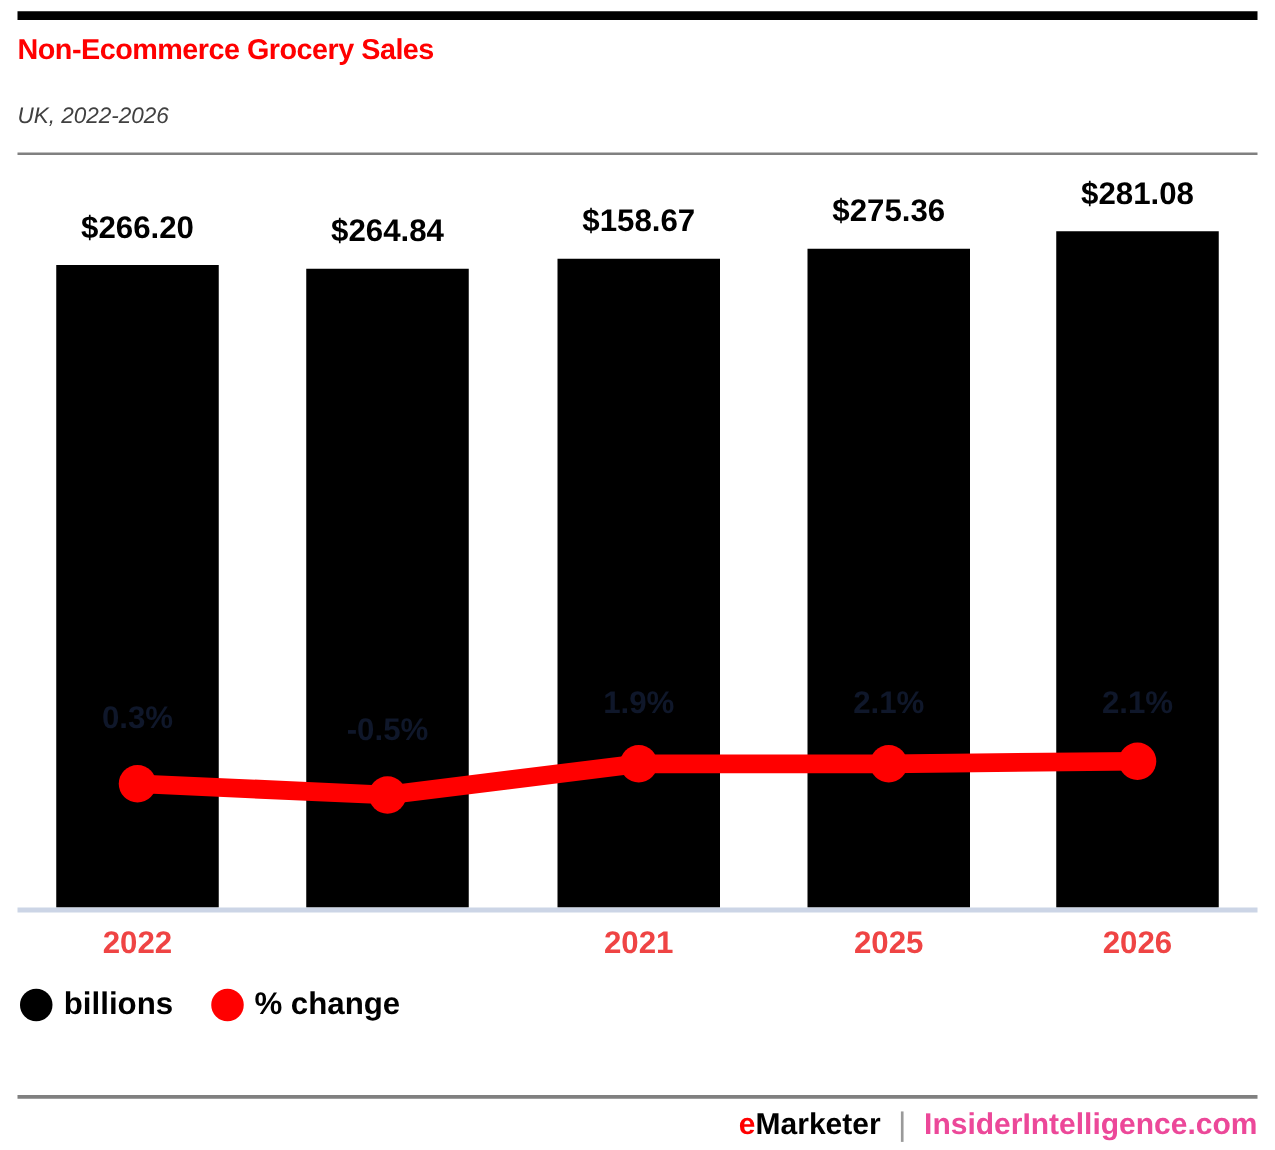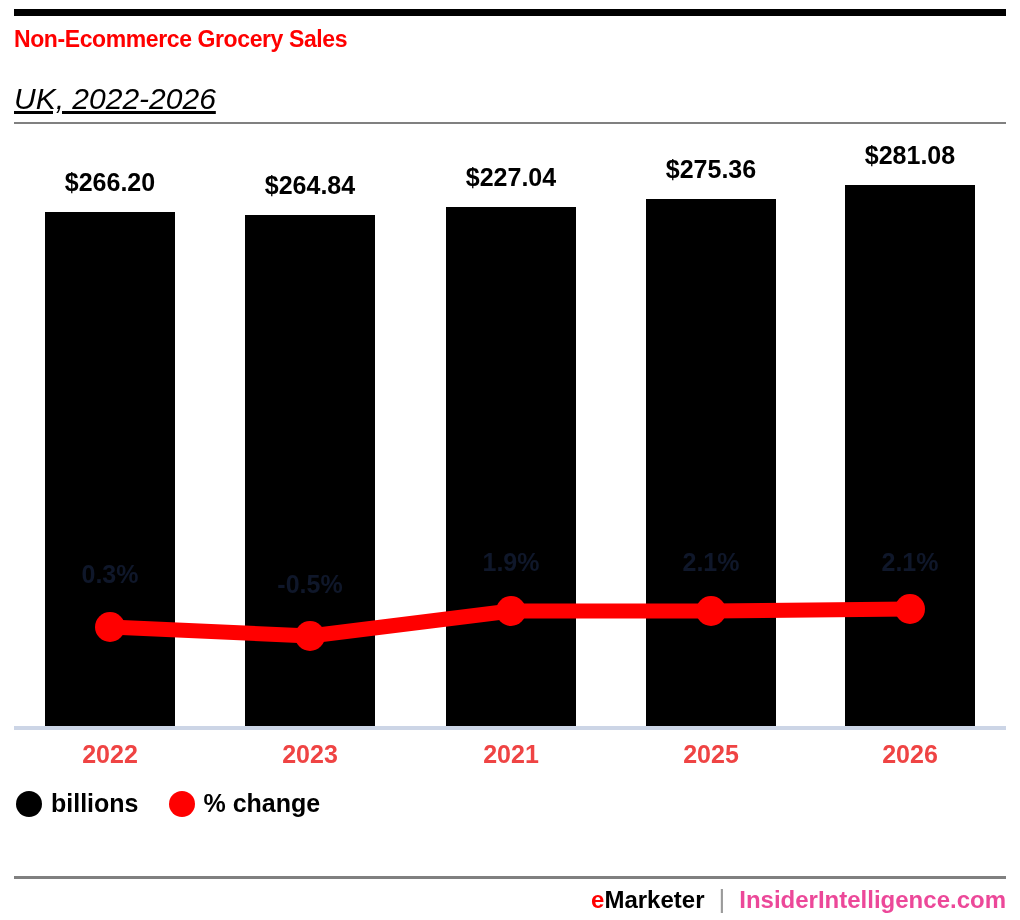--- a/index.html
+++ b/index.html
@@ -37,27 +37,26 @@
     font-size: 23px;
     font-weight: bold;
     color: #ff0000;
     letter-spacing: -0.4px;
     white-space: nowrap;
   }
   .chart-subtitle {
     position: absolute;
     left: 14px;
     top: 82px;
-    font-size: 30px;
+    font-size: 18px;
     font-style: italic;
     font-weight: normal;
-    color: #000000;
+    color: #404040;
     letter-spacing: 0px;
     white-space: nowrap;
-    text-decoration: underline;
   }
   .sub-rule {
     position: absolute;
     left: 14px;
     top: 122px;
     width: 992px;
     height: 2px;
     background: #808080;
   }
 
@@ -191,21 +190,21 @@
   <div class="chart-title">Non-Ecommerce Grocery Sales</div>
 
   <div class="chart-subtitle">UK, 2022-2026</div>
 
   <div class="sub-rule"></div>
 
   <div class="plot">
 
     <div class="bar-label" style="left:45px; top:168px; width:130px;">$266.20</div>
     <div class="bar-label" style="left:245px; top:171px; width:130px;">$264.84</div>
-    <div class="bar-label" style="left:446px; top:163px; width:130px;">$227.04</div>
+    <div class="bar-label" style="left:446px; top:163px; width:130px;">$158.67</div>
     <div class="bar-label" style="left:646px; top:155px; width:130px;">$275.36</div>
     <div class="bar-label" style="left:845px; top:141px; width:130px;">$281.08</div>
 
     <div class="bar" style="left:45px;  top:212px; width:130px; height:514px;"></div>
     <div class="bar" style="left:245px; top:215px; width:130px; height:511px;"></div>
     <div class="bar" style="left:446px; top:207px; width:130px; height:519px;"></div>
     <div class="bar" style="left:646px; top:199px; width:130px; height:527px;"></div>
     <div class="bar" style="left:845px; top:185px; width:130px; height:541px;"></div>
 
     <svg class="line-layer" viewBox="0 0 1020 920">
@@ -219,21 +218,20 @@
 
     <div class="pct-label" style="left:45px;  top:560px; width:130px;">0.3%</div>
     <div class="pct-label" style="left:245px; top:570px; width:130px;">-0.5%</div>
     <div class="pct-label" style="left:446px; top:548px; width:130px;">1.9%</div>
     <div class="pct-label" style="left:646px; top:548px; width:130px;">2.1%</div>
     <div class="pct-label" style="left:845px; top:548px; width:130px;">2.1%</div>
 
     <div class="axis-line"></div>
 
     <div class="tick-label" style="left:45px;  width:130px;">2022</div>
-    <div class="tick-label" style="left:245px; width:130px;">2023</div>
     <div class="tick-label" style="left:446px; width:130px;">2021</div>
     <div class="tick-label" style="left:646px; width:130px;">2025</div>
     <div class="tick-label" style="left:845px; width:130px;">2026</div>
   </div>
 
   <div class="legend">
     <div class="legend-item">
       <span class="legend-dot" style="background:#000000;"></span>
       <span class="legend-text">billions</span>
     </div>

